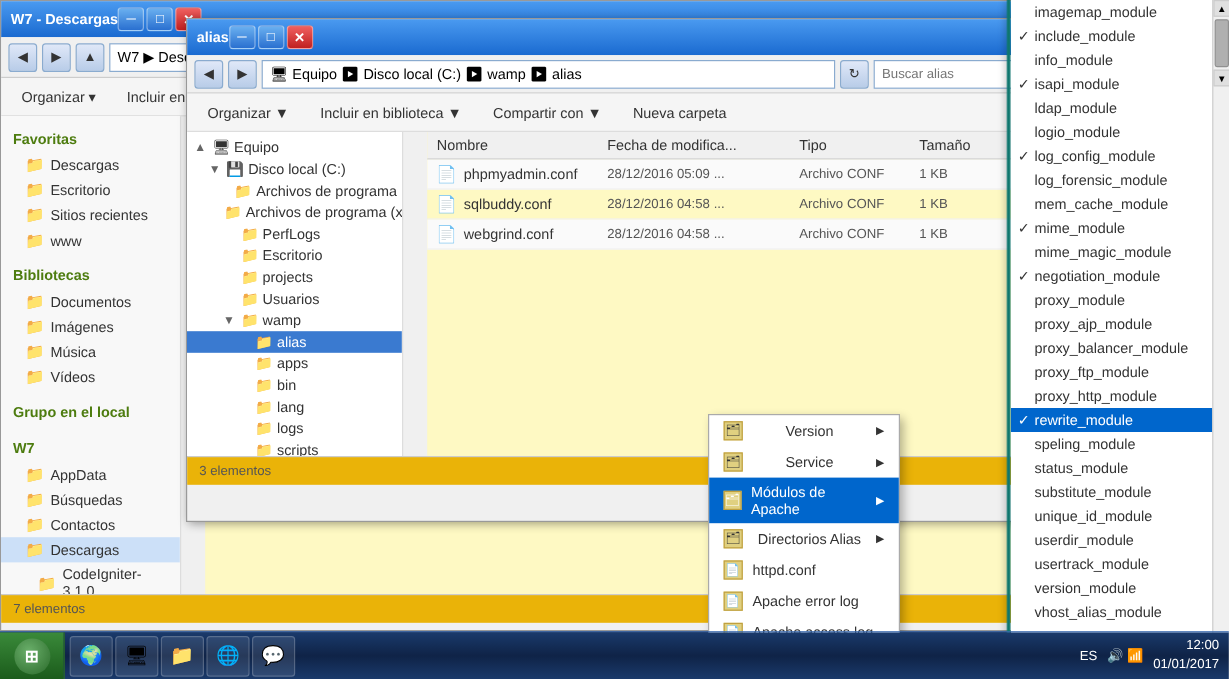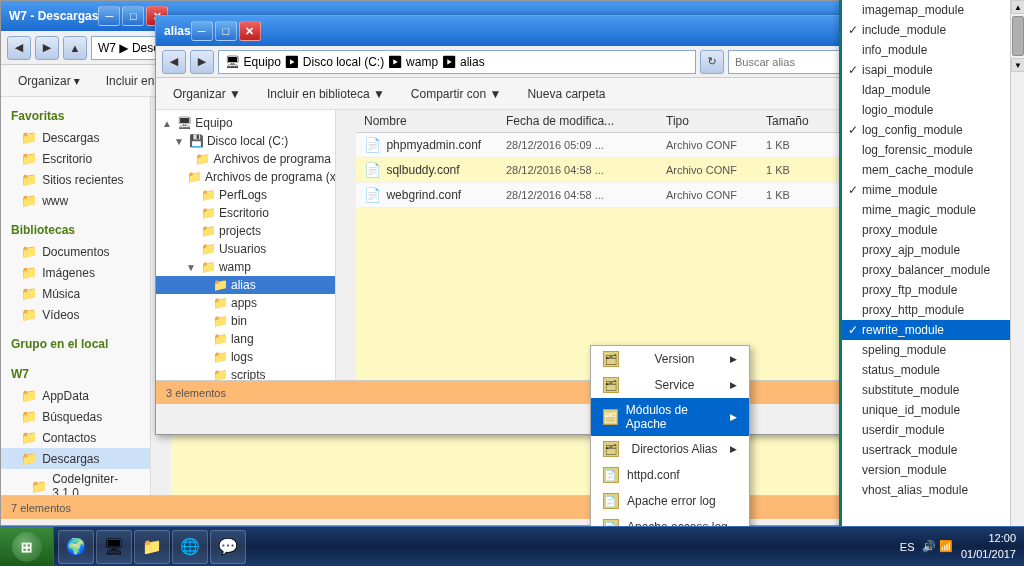--- a/index.html
+++ b/index.html
@@ -261,21 +261,21 @@
     }
     .file-icon { font-size: 14px; }
     .file-date, .file-type, .file-size {
       font-size: 11px;
       color: #555;
     }
 
     
     .status-bar {
       height: 24px;
-      background: #fdba74;
+      background: #eab308;
       border-top: 1px solid #ccc;
       display: flex;
       align-items: center;
       padding: 0 10px;
       font-size: 11px;
       color: #555;
     }
 
     
     .second-window {
@@ -697,20 +697,21 @@
       <div class="module-item checked">include_module</div>
       <div class="module-item">info_module</div>
       <div class="module-item checked">isapi_module</div>
       <div class="module-item">ldap_module</div>
       <div class="module-item">logio_module</div>
       <div class="module-item checked">log_config_module</div>
       <div class="module-item">log_forensic_module</div>
       <div class="module-item">mem_cache_module</div>
       <div class="module-item checked">mime_module</div>
       <div class="module-item">mime_magic_module</div>
+      <div class="module-item checked">negotiation_module</div>
       <div class="module-item">proxy_module</div>
       <div class="module-item">proxy_ajp_module</div>
       <div class="module-item">proxy_balancer_module</div>
       <div class="module-item">proxy_ftp_module</div>
       <div class="module-item">proxy_http_module</div>
       <div class="module-item checked highlighted">rewrite_module</div>
       <div class="module-item">speling_module</div>
       <div class="module-item">status_module</div>
       <div class="module-item">substitute_module</div>
       <div class="module-item">unique_id_module</div>

